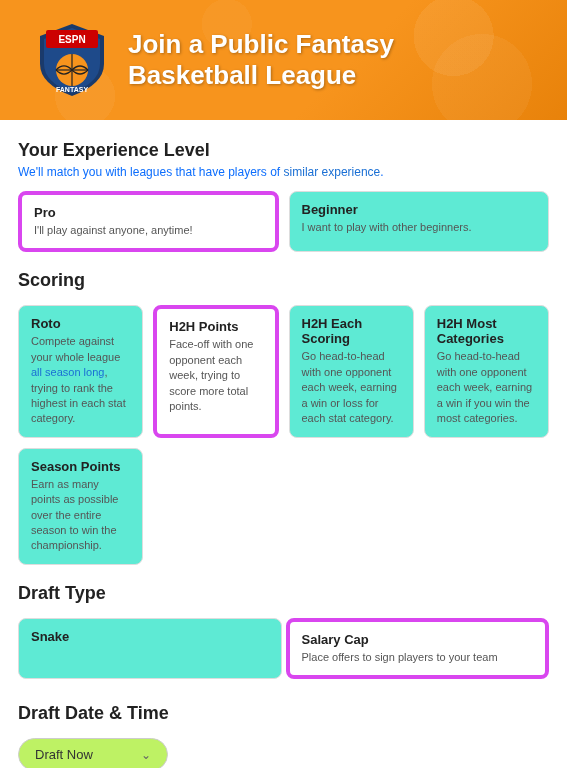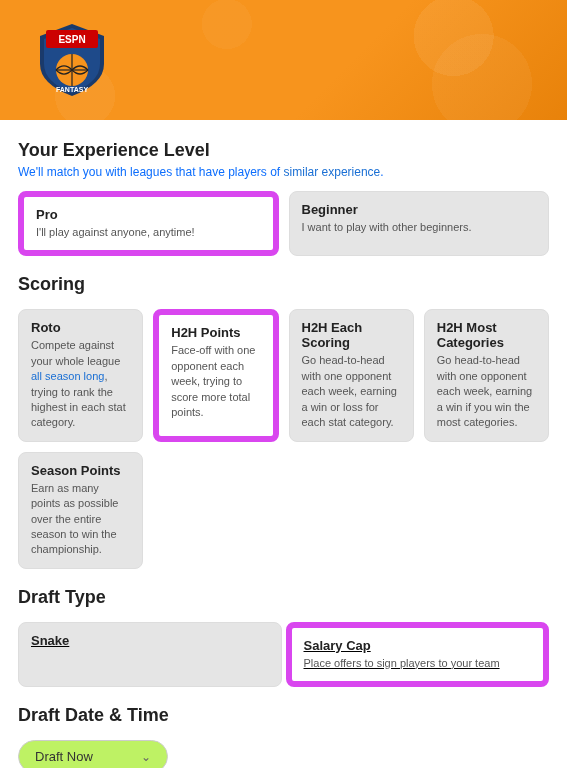--- a/index.html
+++ b/index.html
@@ -80,25 +80,25 @@
       display: grid;
       grid-template-columns: 1fr 1fr;
       gap: 10px;
       margin-bottom: 18px;
     }
     .option-card {
       border: 1.5px solid #ddd;
       border-radius: 8px;
       padding: 10px 12px;
       cursor: pointer;
-      background: #e5e5e5;
+      background: #5eead4;
       transition: border-color 0.15s;
     }
     .option-card.selected {
-      border: 6px solid #d946ef;
+      border: 4px solid #d946ef;
       background: white;
     }
     .option-title {
       font-size: 13px;
       font-weight: 700;
       color: #222;
       margin-bottom: 3px;
     }
     .option-desc {
       font-size: 11px;
@@ -140,22 +140,21 @@
     }
     .scoring-grid .option-card:last-child {
       grid-column: 1;
     }
 
     
     .draft-grid {
       display: grid;
       grid-template-columns: 1fr 1fr;
       gap: 4px;
-      margin-bottom: 18px;
-      text-decoration: underline;
+      margin-bottom: 24px;
     }
   </style>
 </head>
 <body>
 
 <div class="header">
   <div class="logo-container">
     <svg class="logo-shield" viewBox="0 0 80 80" xmlns="http://www.w3.org/2000/svg">
 
       <path d="M40 4 L72 16 L72 44 Q72 64 40 76 Q8 64 8 44 L8 16 Z" fill="#1a3a6b"></path>
@@ -167,21 +166,22 @@
       <circle cx="40" cy="50" r="16" fill="#f7941d"></circle>
       <path d="M24 50 Q32 42 40 50 Q48 58 56 50" stroke="#222" stroke-width="1.2" fill="none"></path>
       <path d="M24 50 Q32 58 40 50 Q48 42 56 50" stroke="#222" stroke-width="1.2" fill="none"></path>
       <line x1="40" y1="34" x2="40" y2="66" stroke="#222" stroke-width="1.2"></line>
       <line x1="24" y1="50" x2="56" y2="50" stroke="#222" stroke-width="1.2"></line>
 
       <text x="40" y="72" text-anchor="middle" fill="white" font-size="7" font-weight="700" font-family="Arial">FANTASY</text>
     </svg>
   </div>
   <div class="header-title">
-    <br>
+    <span>Join a Public Fantasy</span><br>
+    <span>Basketball League</span>
   </div>
 </div>
 
 <div class="content">
 
   <div class="section">
     <div class="section-title">Your Experience Level</div>
     <div class="section-subtitle">
       <span>We'll match you with leagues that have players of </span><span style="color:#1a6fd4">similar experience</span><span>.</span>
     </div>

